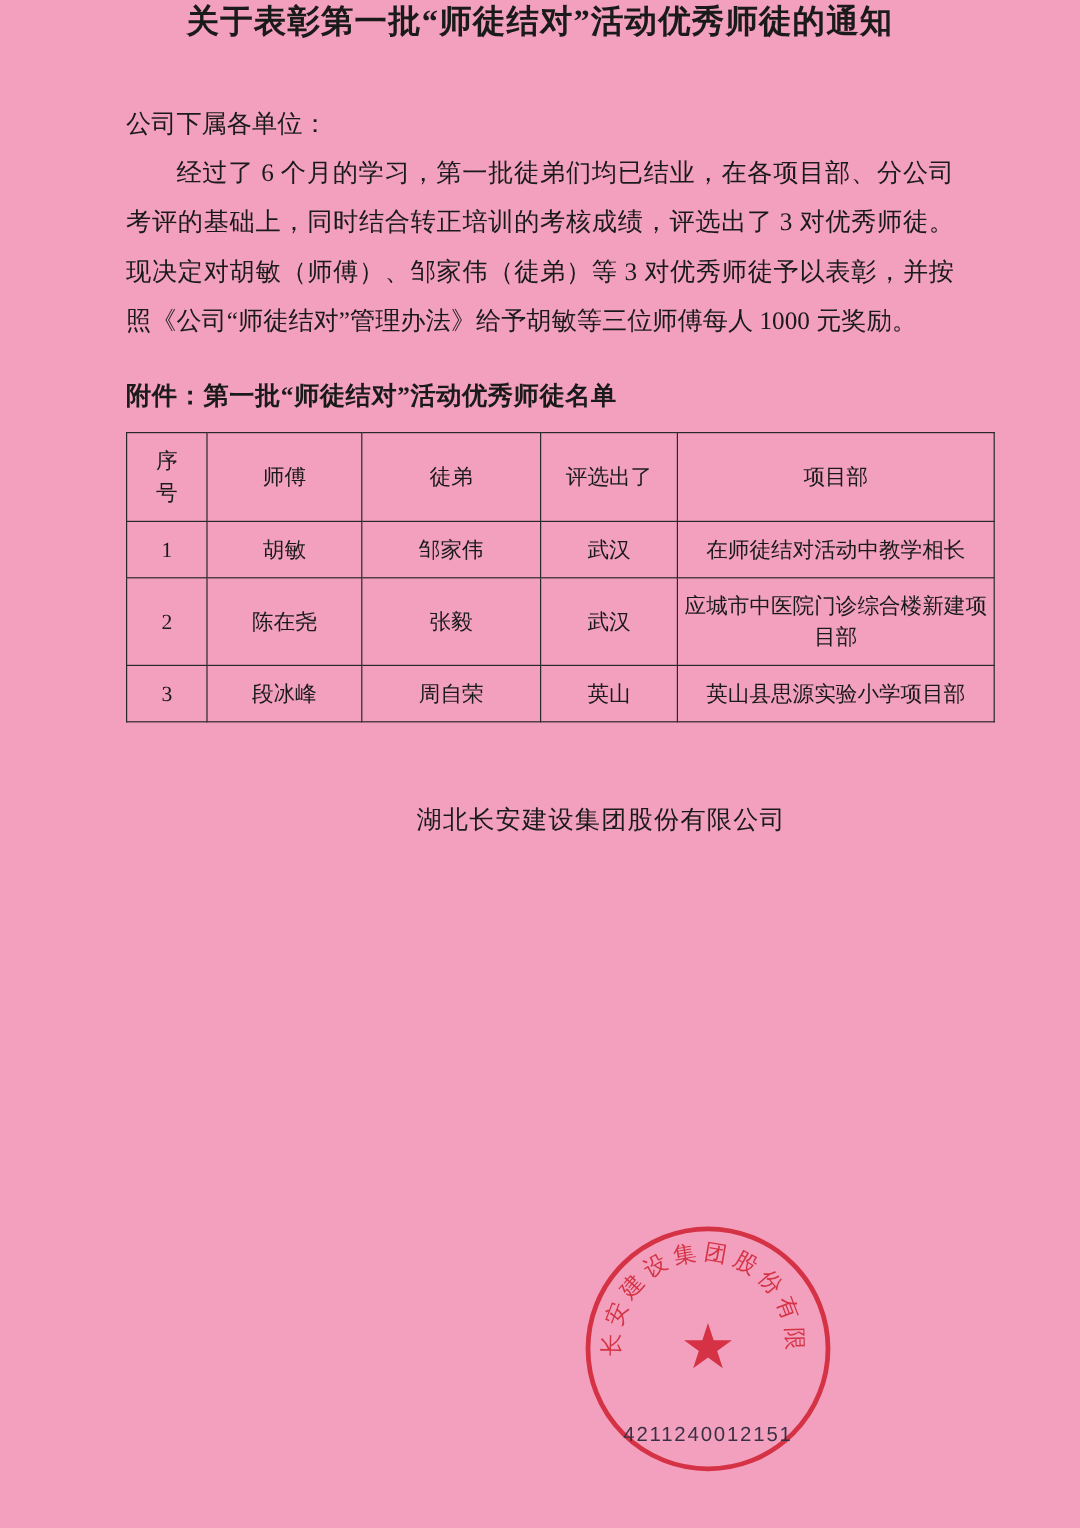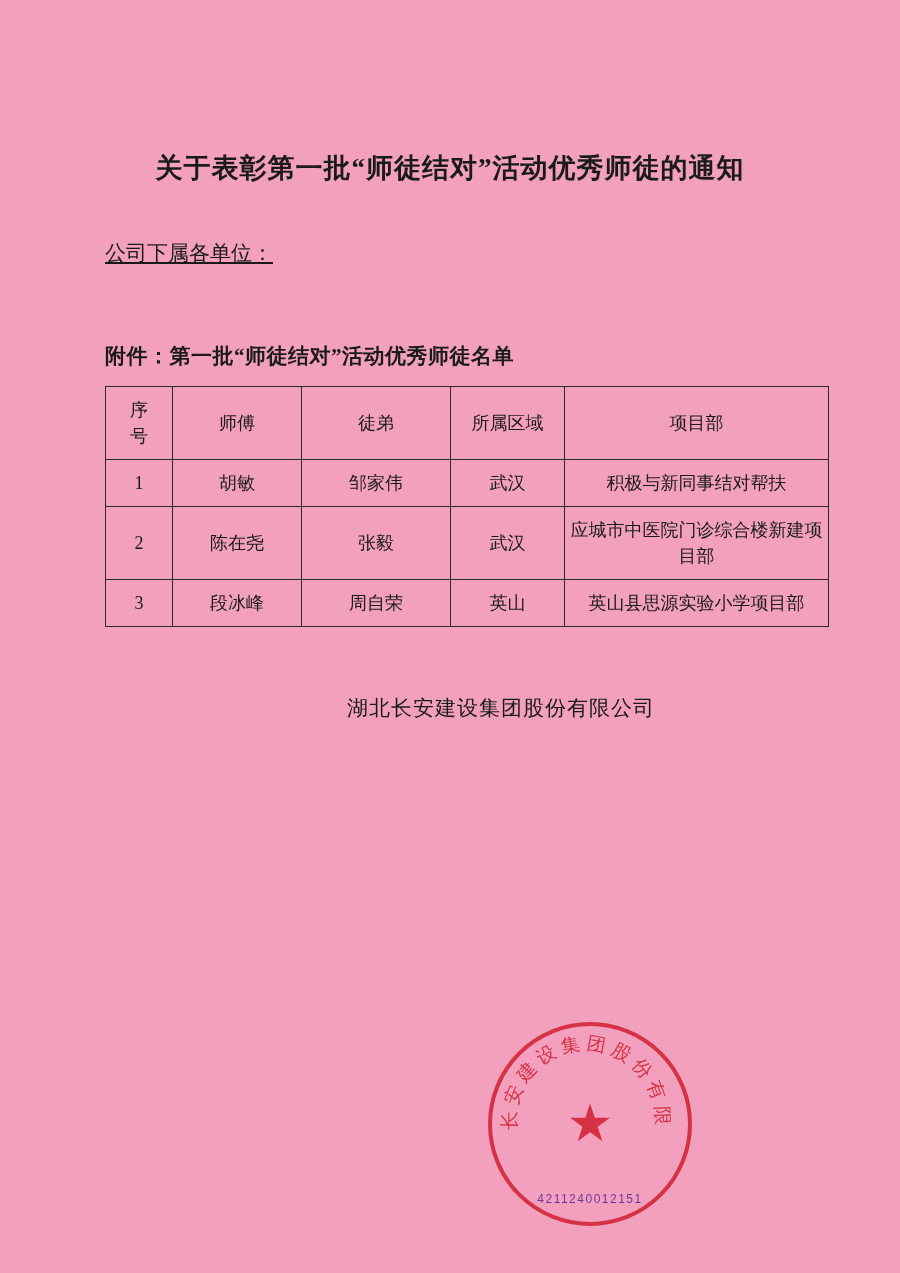--- a/index.html
+++ b/index.html
@@ -20,39 +20,37 @@
     width: 900px;
     height: 1273px;
     box-sizing: border-box;
     padding: 0 105px;
   }
   .doc-title {
     text-align: center;
     font-size: 27px;
     font-weight: bold;
     letter-spacing: 1px;
-    padding-top: 150px;
     line-height: 1.4;
   }
   .salutation {
     margin-top: 46px;
     font-size: 21px;
     line-height: 1.9;
-    text-decoration: underline;
   }
   .para {
     font-size: 21px;
     line-height: 1.95;
     text-align: justify;
     text-justify: inter-ideograph;
     text-indent: 2em;
     margin: 0;
   }
   .attach-title {
-    margin-top: 68px;
+    margin-top: 29px;
     font-size: 21px;
     font-weight: bold;
     letter-spacing: 0.5px;
   }
   table.roster {
     margin-top: 16px;
     border-collapse: collapse;
     width: 678px;
     table-layout: fixed;
   }
@@ -114,56 +112,57 @@
     position: absolute;
     left: 0;
     top: 0;
   }
   .seal-code {
     position: absolute;
     bottom: 16px;
     left: 0;
     width: 100%;
     text-align: center;
-    color: #4c1d95;
-    font-size: 12px;
+    color: #0f172a;
+    font-size: 17px;
     letter-spacing: 1.5px;
     font-family: "Liberation Sans", sans-serif;
   }
 </style>
 </head>
 <body>
 
 <div class="page">
 
   <div class="doc-title">关于表彰第一批“师徒结对”活动优秀师徒的通知</div>
 
   <div class="salutation">公司下属各单位：</div>
 
+  <p class="para">经过了 6 个月的学习，第一批徒弟们均已结业，在各项目部、分公司考评的基础上，同时结合转正培训的考核成绩，评选出了 3 对优秀师徒。现决定对胡敏（师傅）、邹家伟（徒弟）等 3 对优秀师徒予以表彰，并按照《公司“师徒结对”管理办法》给予胡敏等三位师傅每人 1000 元奖励。</p>
 
   <div class="attach-title">附件：第一批“师徒结对”活动优秀师徒名单</div>
 
   <table class="roster">
     <tbody>
       <tr>
         <td class="col-no hdr-no">
           <div>序</div>
           <div>号</div>
         </td>
         <td class="col-master">师傅</td>
         <td class="col-apprentice">徒弟</td>
-        <td class="col-area">所属区域</td>
+        <td class="col-area">评选出了</td>
         <td class="col-dept">项目部</td>
       </tr>
       <tr>
         <td>1</td>
         <td>胡敏</td>
         <td>邹家伟</td>
         <td>武汉</td>
-        <td>积极与新同事结对帮扶</td>
+        <td>在师徒结对活动中教学相长</td>
       </tr>
       <tr>
         <td>2</td>
         <td>陈在尧</td>
         <td>张毅</td>
         <td>武汉</td>
         <td>应城市中医院门诊综合楼新建项目部</td>
       </tr>
       <tr>
         <td>3</td>

